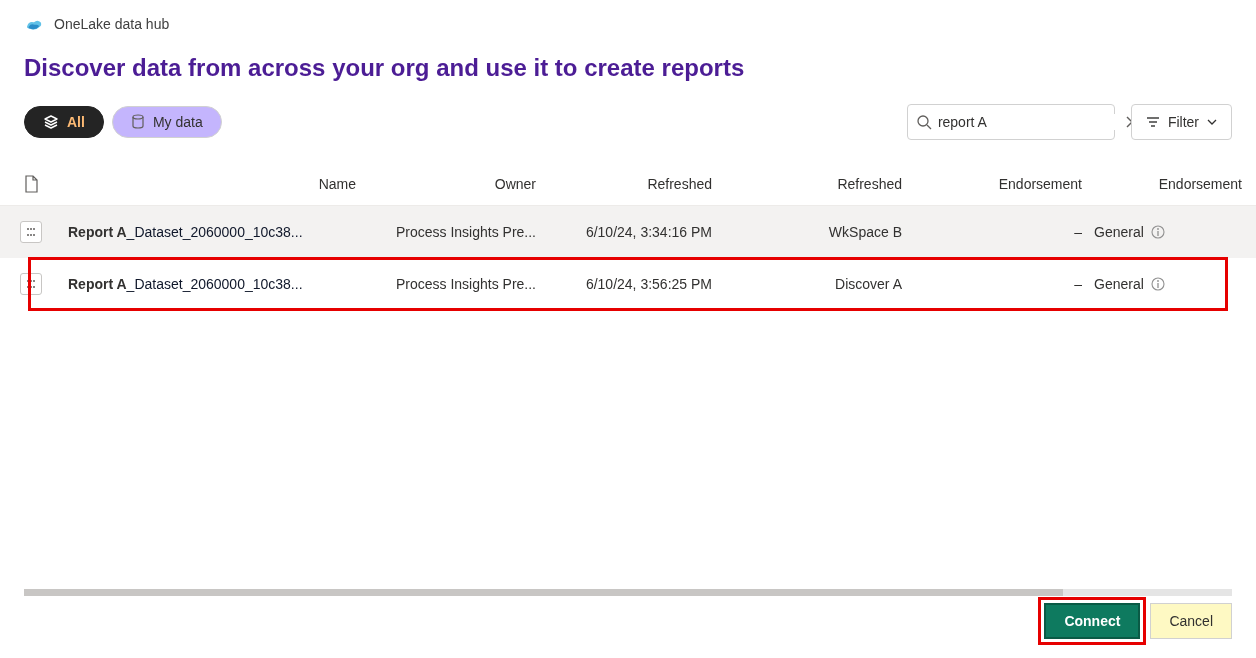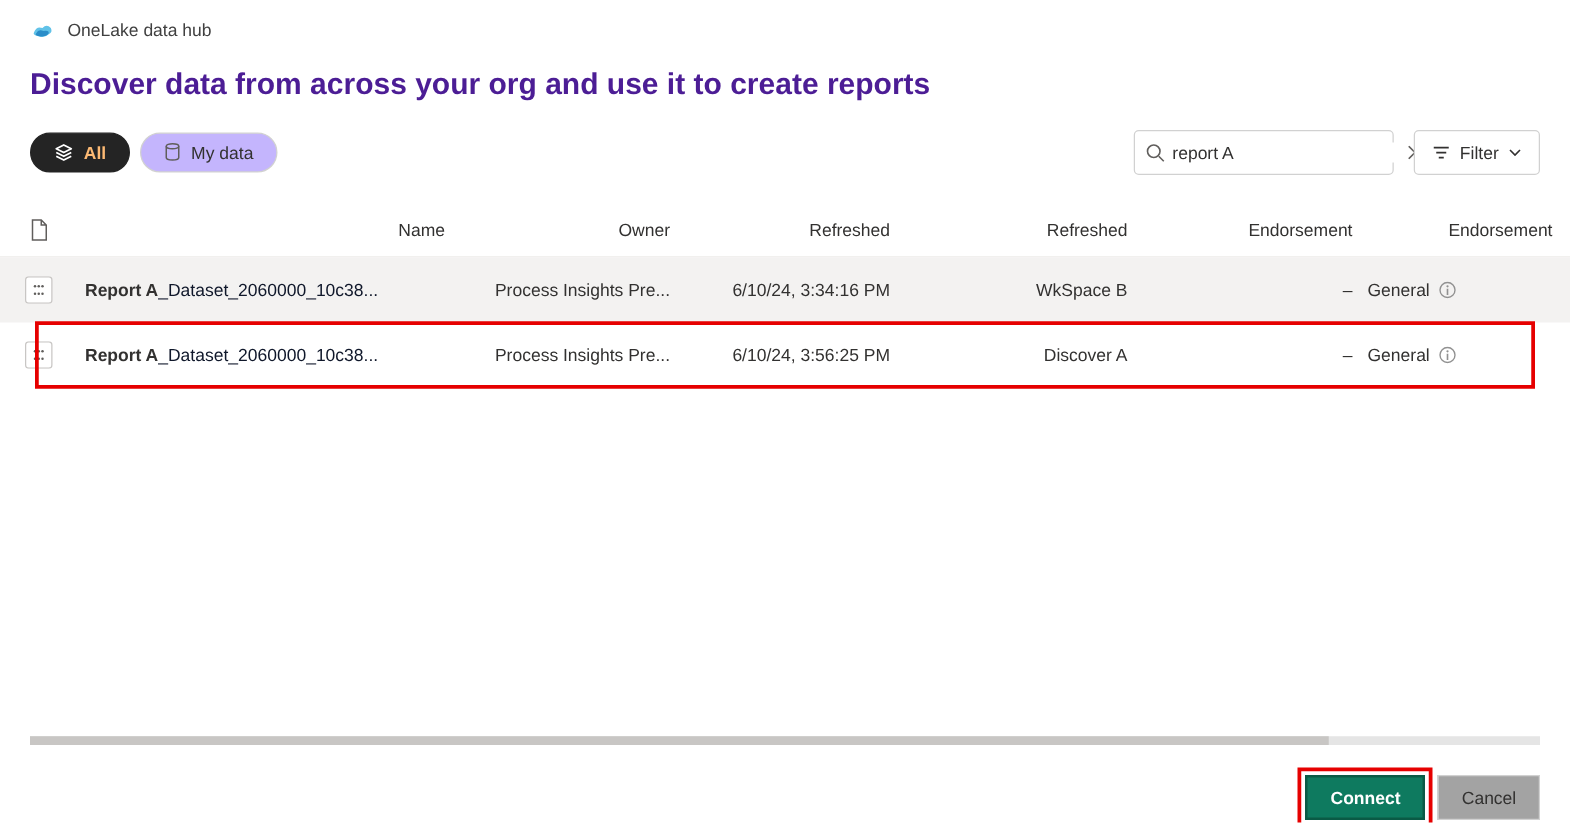--- a/index.html
+++ b/index.html
@@ -160,21 +160,21 @@
       position: absolute;
       left: 0;
       top: 0;
       height: 7px;
       width: 86%;
       background: #c8c6c4;
     }
     .footer {
       position: absolute;
       right: 24px;
-      bottom: 2px;
+      bottom: 19px;
       display: flex;
       gap: 10px;
       align-items: center;
     }
     .btn-connect {
       background: #0e7a5f;
       color: #fff;
       border: 2px solid #0a5a45;
       padding: 8px 18px;
       font-size: 14px;
@@ -182,21 +182,21 @@
       cursor: pointer;
       position: relative;
     }
     .highlight-connect {
       position: absolute;
       inset: -6px;
       border: 3px solid #e60000;
       pointer-events: none;
     }
     .btn-cancel {
-      background: #a3a3a3;
+      background: #fef9c3;
       border: 1px solid #d1d1d1;
       padding: 9px 18px;
       font-size: 14px;
       cursor: pointer;
       color: #323130;
     }
     svg { display: block; }
   </style>
 </head>
 <body>

